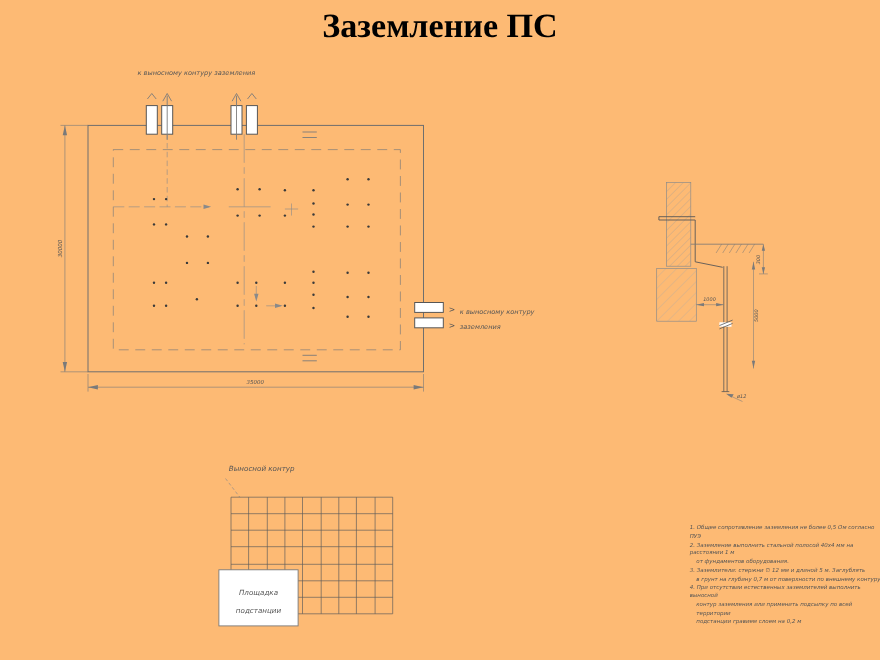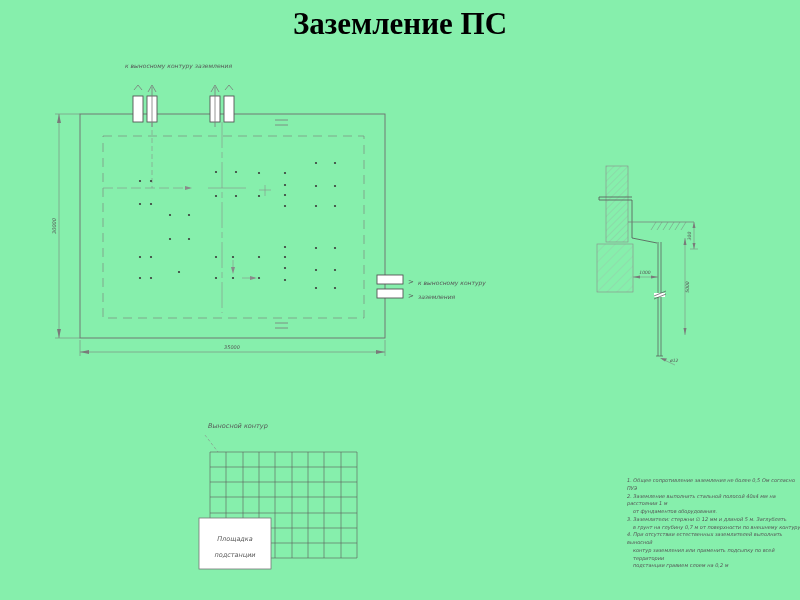--- a/index.html
+++ b/index.html
@@ -1,16 +1,16 @@
 <!DOCTYPE html>
 <html><head>
 <meta charset="utf-8">
 <style>
   html,body{margin:0;padding:0;background:#fff;}
-  .slide{position:relative;width:800px;height:600px;background:#86efac;overflow:hidden;
+  .slide{position:relative;width:800px;height:600px;background:#fdba74;overflow:hidden;
          font-family:"DejaVu Sans",sans-serif;}
   .title{position:absolute;top:6px;left:0;width:100%;text-align:center;
          font-family:"Liberation Serif",serif;font-weight:bold;font-size:31px;color:#000;}
   svg text{font-family:"DejaVu Sans",sans-serif;font-style:italic;fill:#555;}
   .notes{position:absolute;left:627px;top:477px;width:175px;
          font-size:5px;line-height:1.55;font-style:italic;color:#555;}
   .notes .cont{padding-left:6px;}
 </style>
 </head>
 <body>

